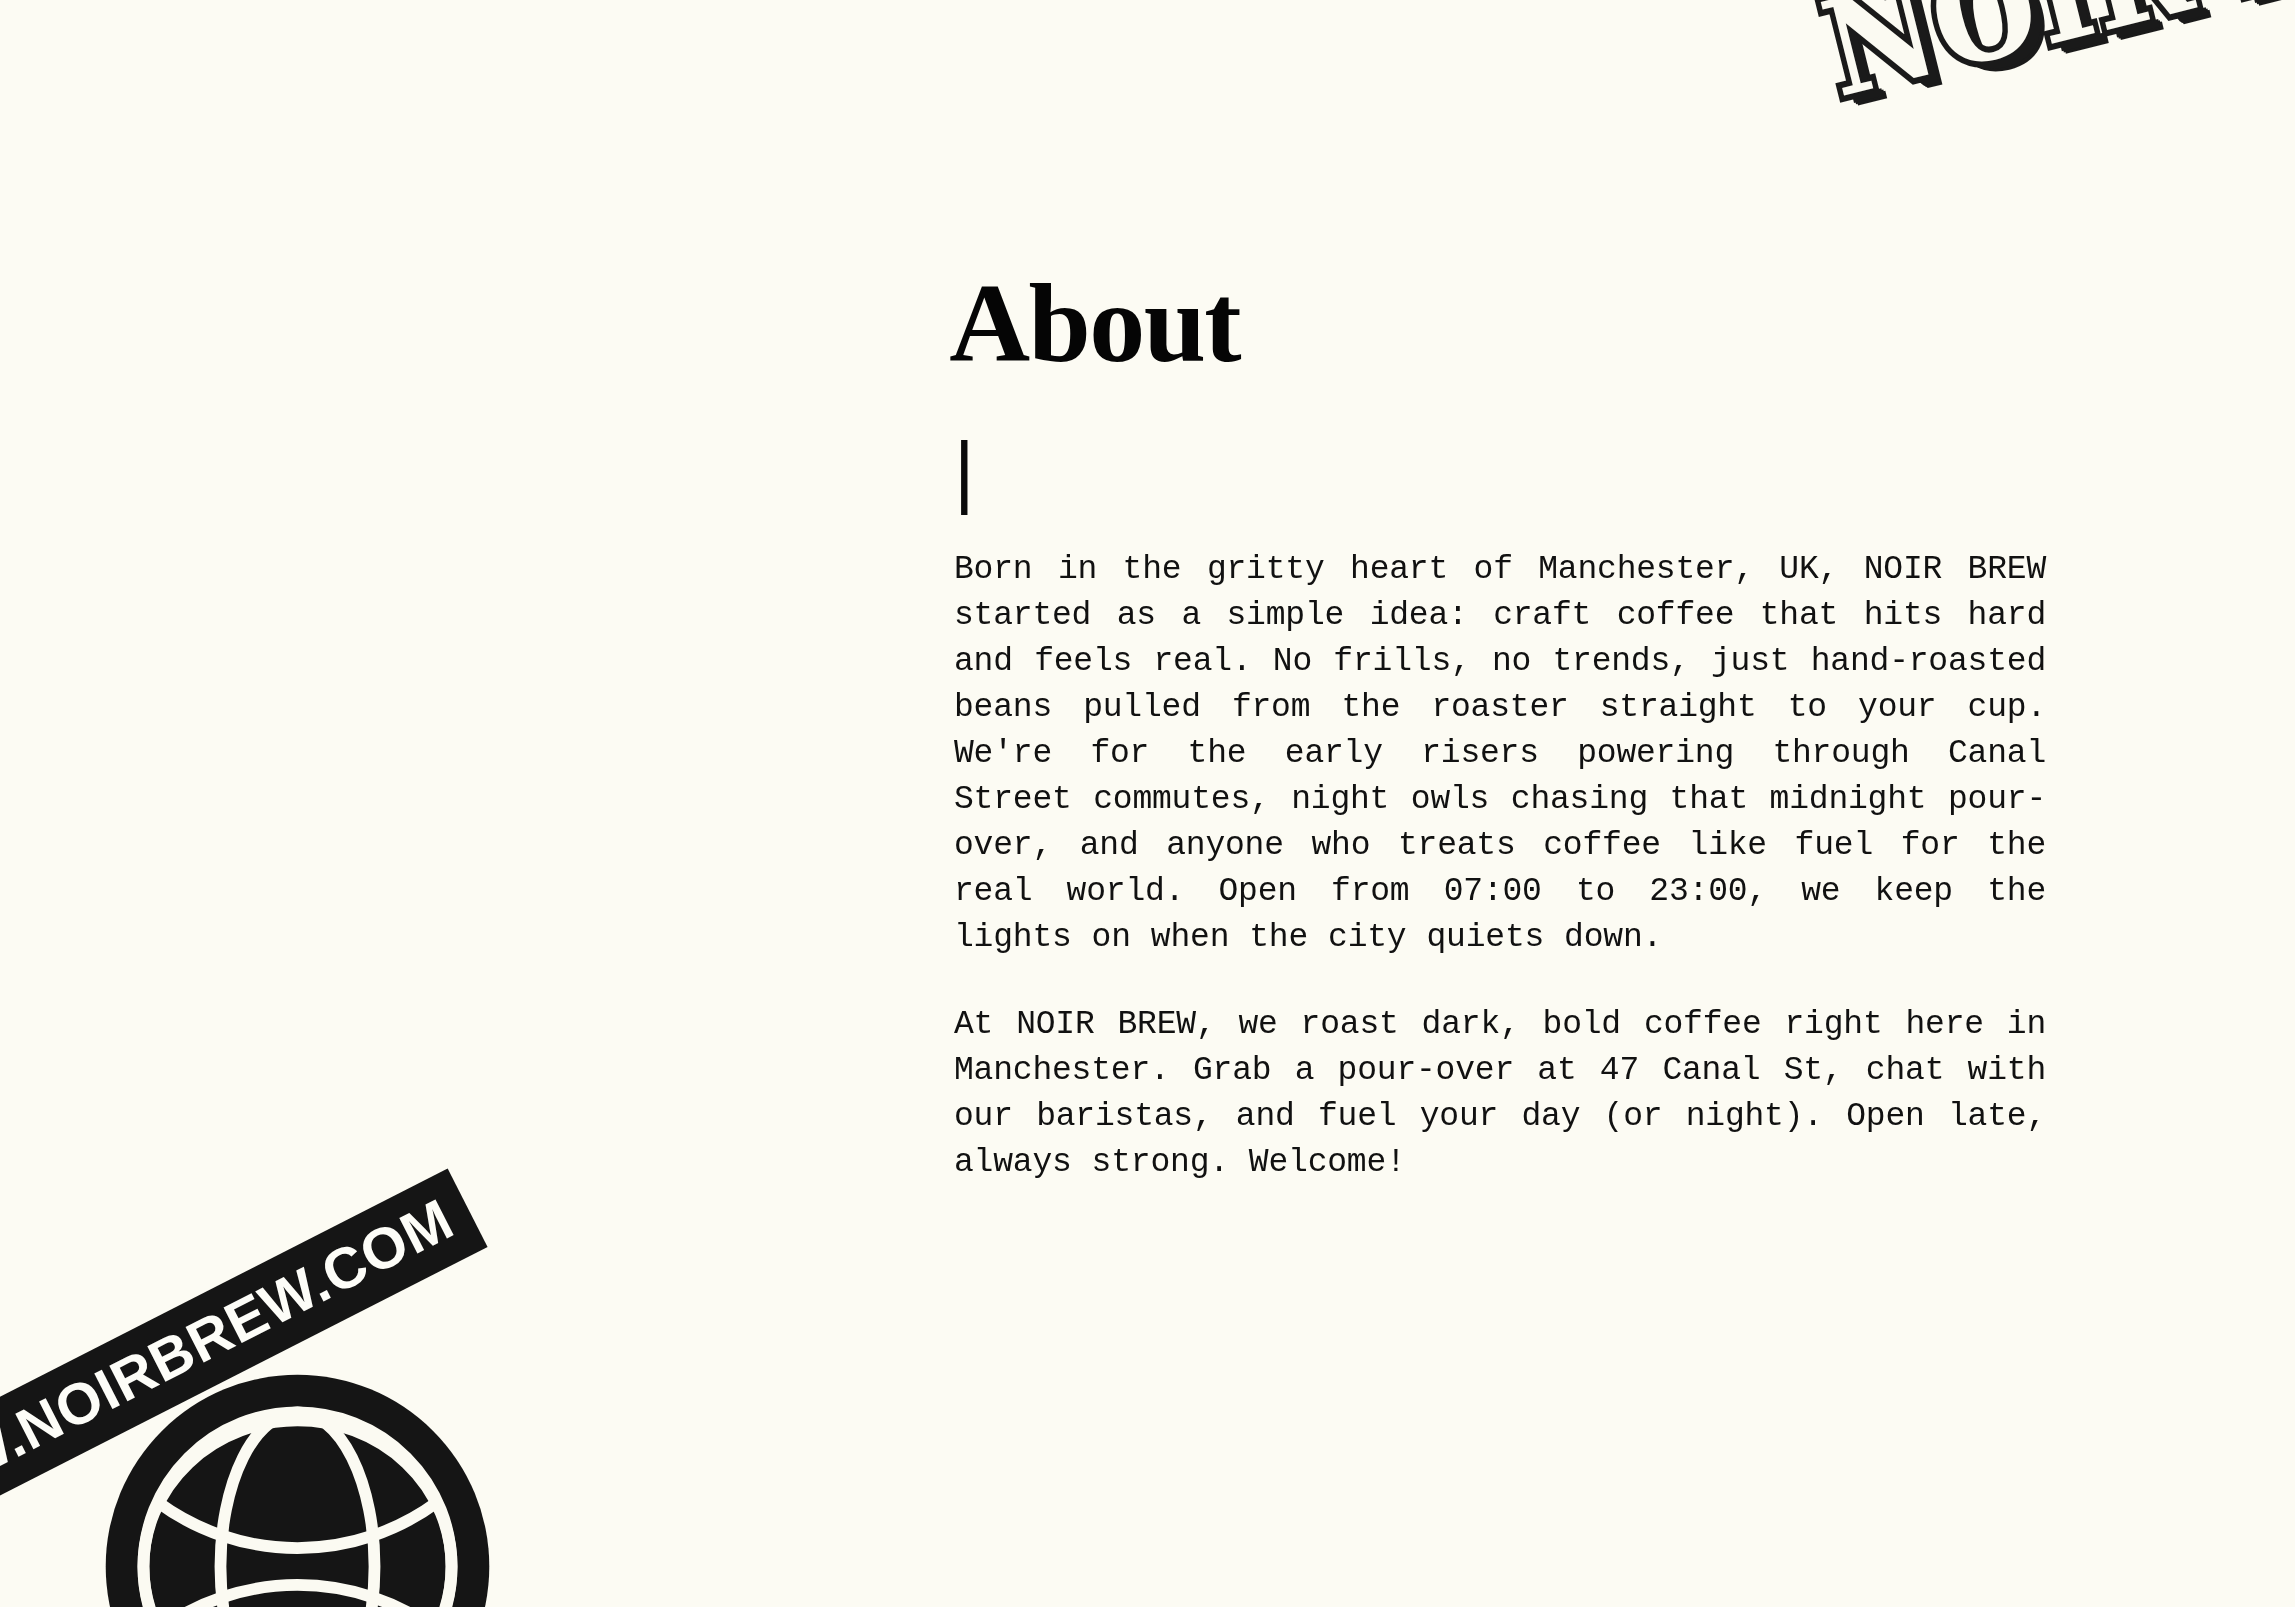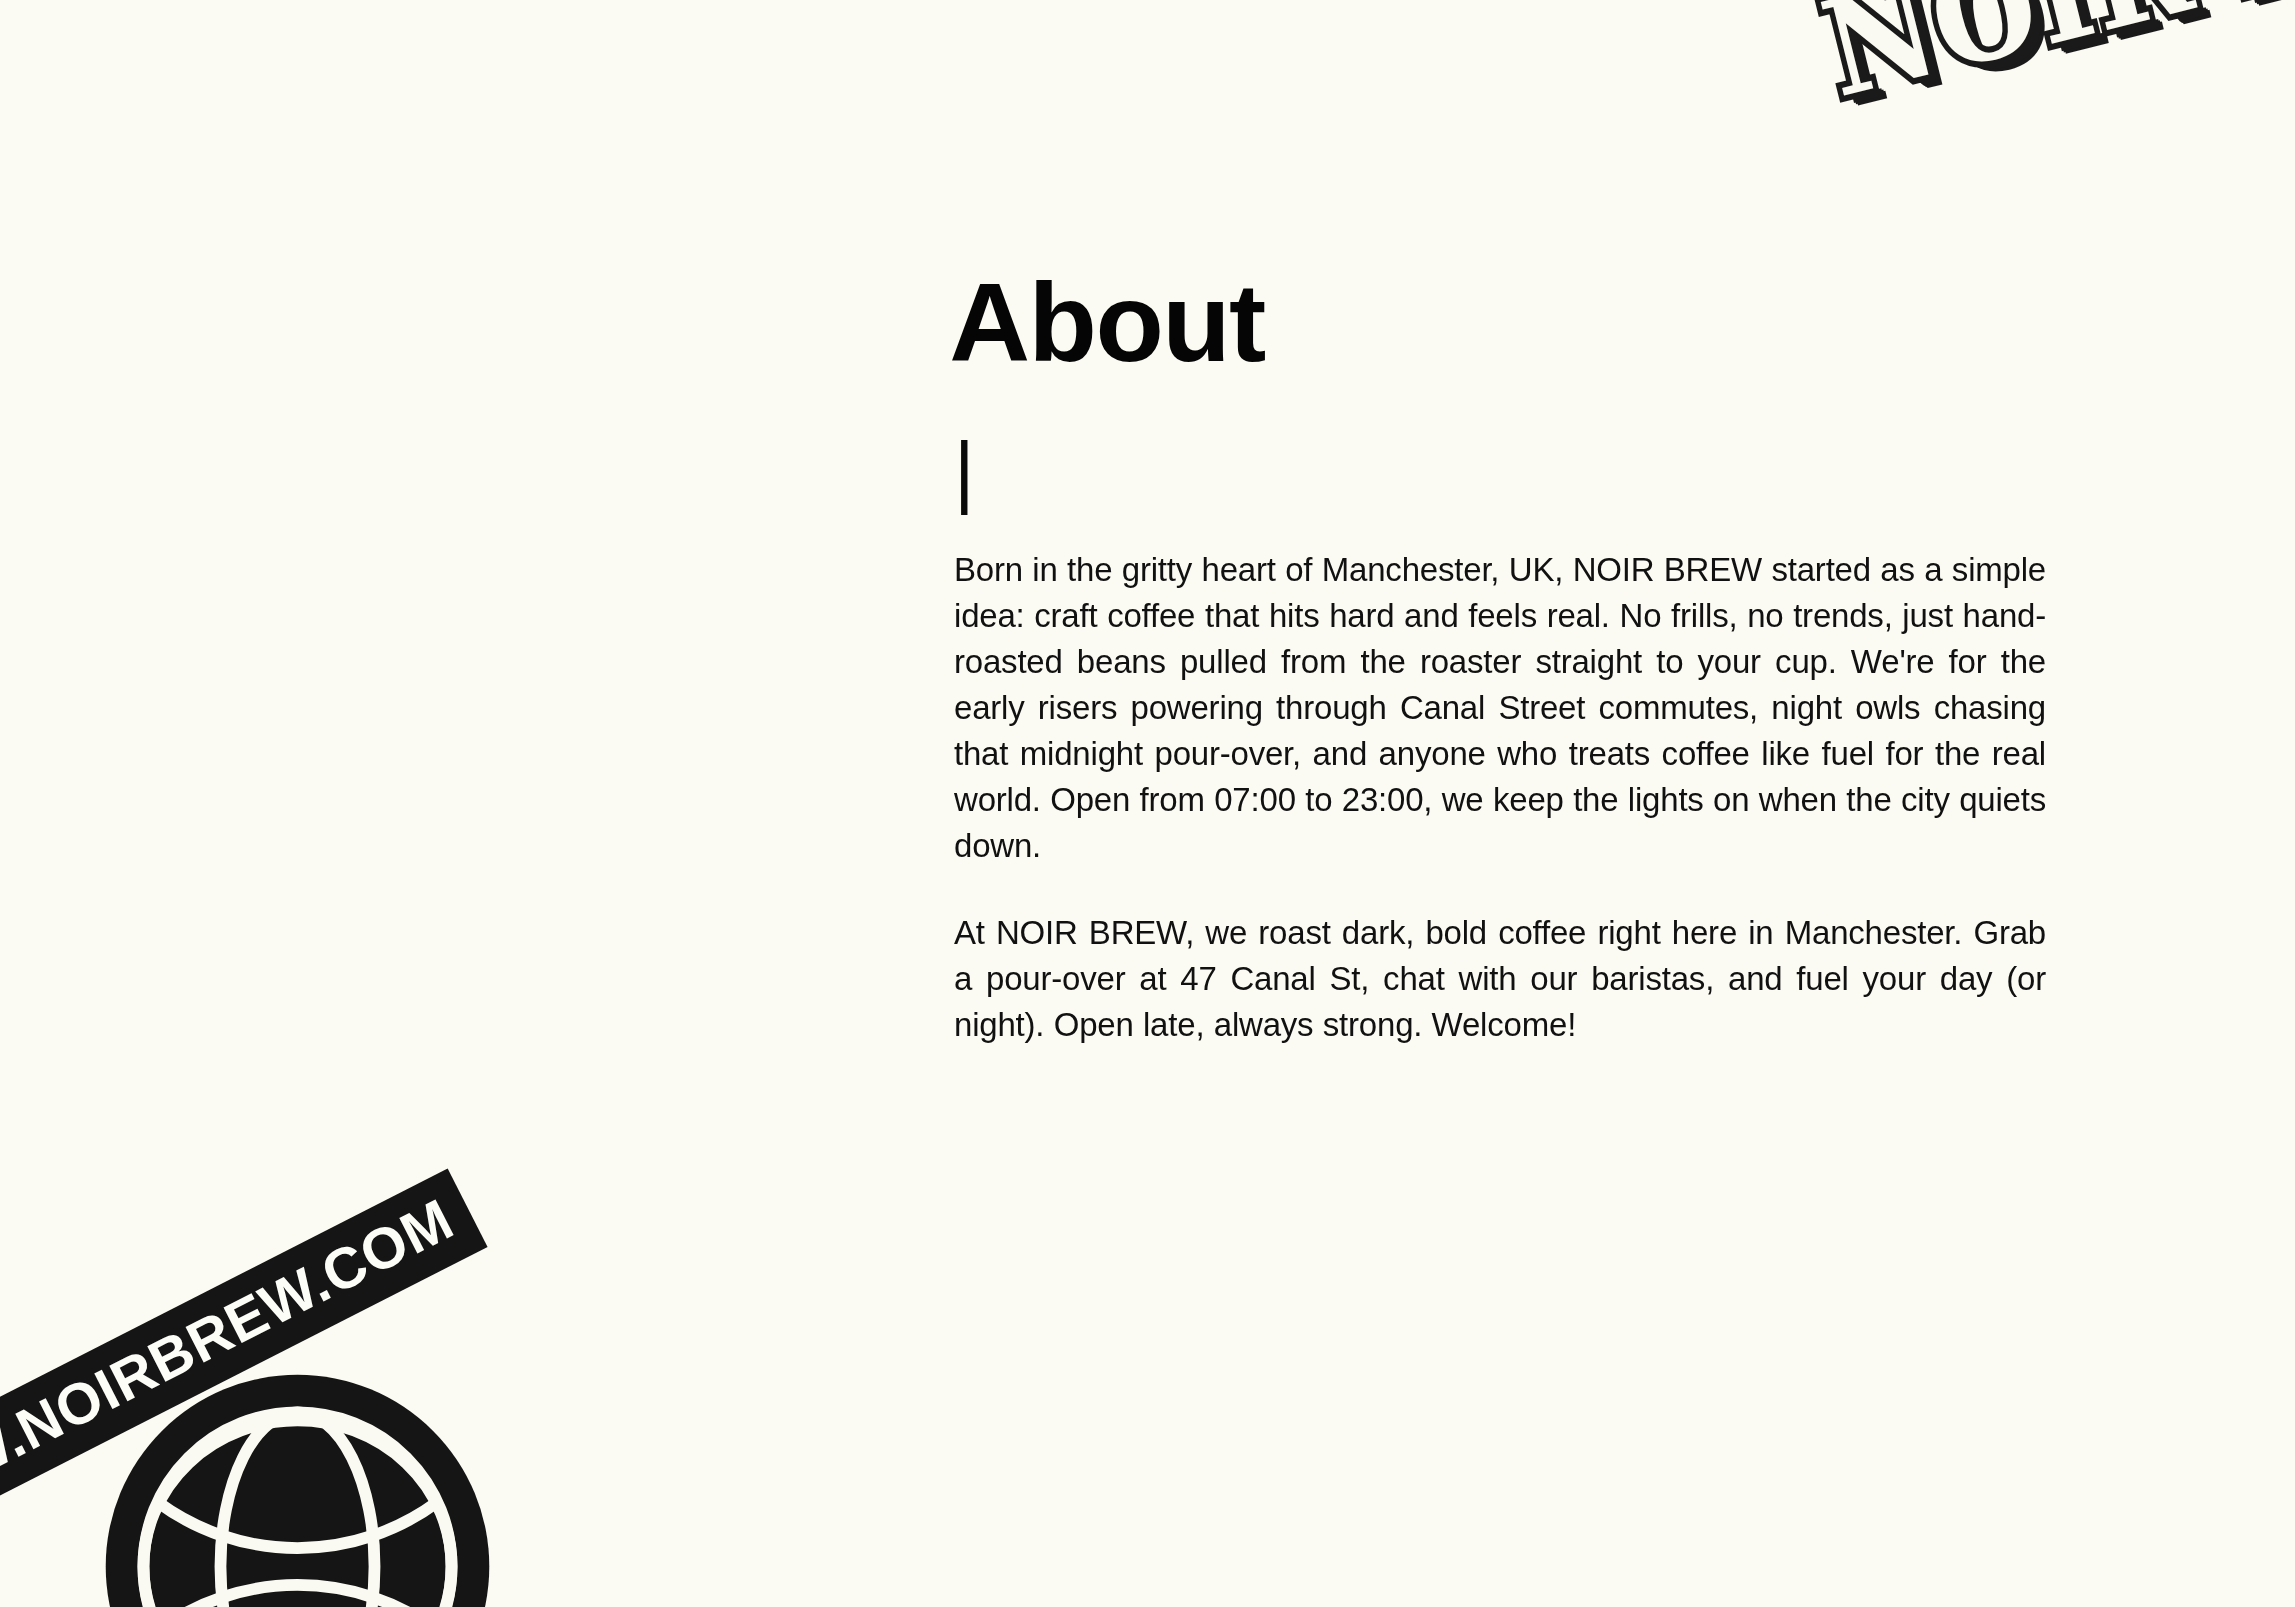--- a/index.html
+++ b/index.html
@@ -32,21 +32,21 @@
     width: 1092px;
   }
 
   .page-title {
     font-size: 112px;
     font-weight: 700;
     line-height: 1.0;
     letter-spacing: -1.6px;
     color: #050505;
     margin: 0 0 0 -4.7px;
-    font-family: Liberation Sans, sans-serif;
+    font-family: Liberation Serif, serif;
   }
 
   .subtitle-rule {
     margin-top: 57px;
     margin-bottom: 42px;
     height: 69px;
     line-height: 69px;
     font-size: 79px;
     font-weight: 400;
     color: #0a0a0a;
@@ -58,21 +58,21 @@
     margin-top: 4.7px;
   }
 
   .body-par {
     font-size: 33px;
     line-height: 46px;
     color: #111111;
     text-align: justify;
     text-justify: inter-word;
     margin: 0 0 41px 0;
-    font-family: Liberation Sans, sans-serif;
+    font-family: Liberation Mono, monospace;
     letter-spacing: -0.2px;
     word-spacing: 0.4px;
   }
   .body-par:last-child { margin-bottom: 0; }
   .body-par.last-line-left { text-align-last: left; }
 
   
   .wordmark {
     position: absolute;
     left: 1809px;

